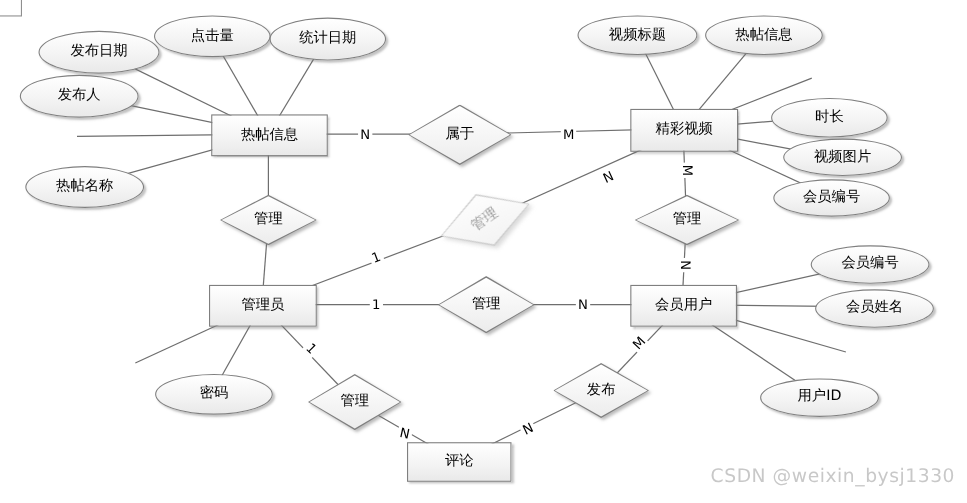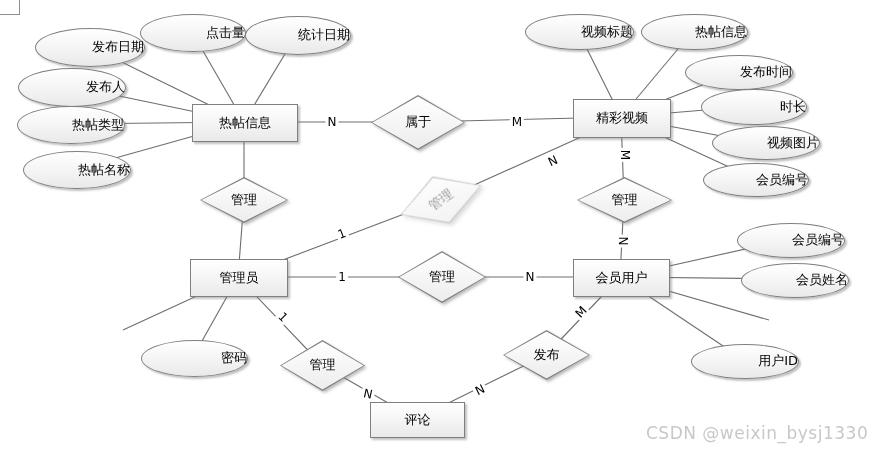--- a/index.html
+++ b/index.html
@@ -12,21 +12,20 @@
   .node{position:absolute;display:flex;align-items:center;justify-content:center;z-index:2;font-size:13px;line-height:1.1;text-align:center;}
   .entity{
     border:1px solid #7f7f7f;
     background:linear-gradient(180deg,#ffffff 0%,#f4f4f4 55%,#e9e9e9 100%);
     box-shadow:2px 2px 2px rgba(120,120,120,.45);
   }
   .ellipse{
     border:1px solid #7f7f7f;border-radius:50%;
     background:linear-gradient(180deg,#ffffff 0%,#f4f4f4 55%,#e9e9e9 100%);
     box-shadow:2px 2px 2px rgba(120,120,120,.45);
-    justify-content:flex-end;
   }
   .diamond{filter:drop-shadow(2px 2px 1.5px rgba(120,120,120,.5));}
   .d-border{position:absolute;left:0;top:0;right:0;bottom:0;background:#7f7f7f;
     clip-path:polygon(50% 0,100% 50%,50% 100%,0 50%);}
   .d-fill{position:absolute;left:1.4px;top:1.4px;right:1.4px;bottom:1.4px;
     background:linear-gradient(180deg,#ffffff 0%,#f5f5f5 55%,#ececec 100%);
     clip-path:polygon(50% 0,100% 50%,50% 100%,0 50%);}
   .diamond .lbl{position:relative;z-index:1;}
   .ghost{transform:rotate(-20deg);filter:drop-shadow(2px 3px 2px rgba(150,150,150,.35));}
   .ghost .d-border{background:#c9c9c9;}
@@ -143,34 +142,28 @@
   </div>
   <div class="node ellipse" style="left:140px;top:14px;width:104px;height:36px">
     <span class="lbl">点击量</span>
   </div>
   <div class="node ellipse" style="left:245px;top:16px;width:104px;height:37px">
     <span class="lbl">统计日期</span>
   </div>
   <div class="node ellipse" style="left:18px;top:68px;width:106px;height:37px">
     <span class="lbl">发布人</span>
   </div>
-  <div class="node ellipse" style="left:17px;top:106px;width:106px;height:36px">
-    <span class="lbl">热帖类型</span>
-  </div>
   <div class="node ellipse" style="left:23px;top:151px;width:106px;height:36px">
     <span class="lbl">热帖名称</span>
   </div>
   <div class="node ellipse" style="left:525px;top:14px;width:107px;height:34px">
     <span class="lbl">视频标题</span>
   </div>
   <div class="node ellipse" style="left:641px;top:14px;width:105px;height:34px">
     <span class="lbl">热帖信息</span>
-  </div>
-  <div class="node ellipse" style="left:685px;top:55px;width:106px;height:33px">
-    <span class="lbl">发布时间</span>
   </div>
   <div class="node ellipse" style="left:701px;top:89px;width:104px;height:34px">
     <span class="lbl">时长</span>
   </div>
   <div class="node ellipse" style="left:712px;top:126px;width:106px;height:32px">
     <span class="lbl">视频图片</span>
   </div>
   <div class="node ellipse" style="left:703px;top:163px;width:104px;height:32px">
     <span class="lbl">会员编号</span>
   </div>

